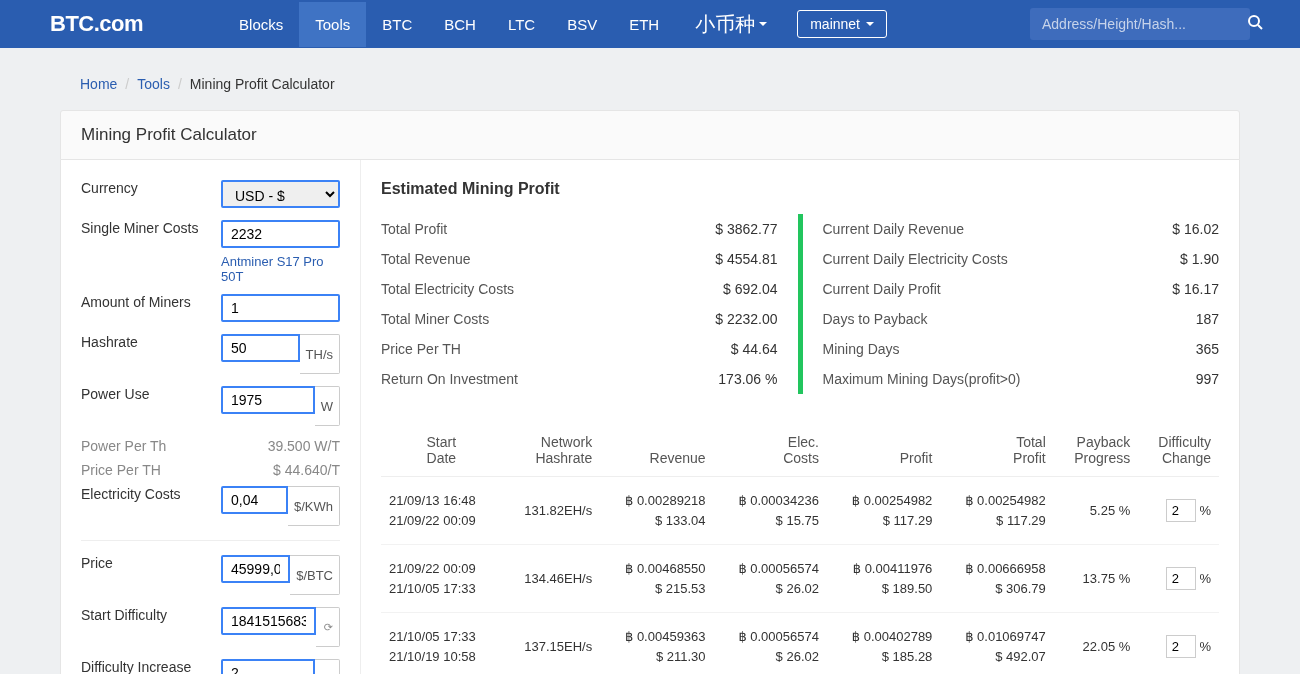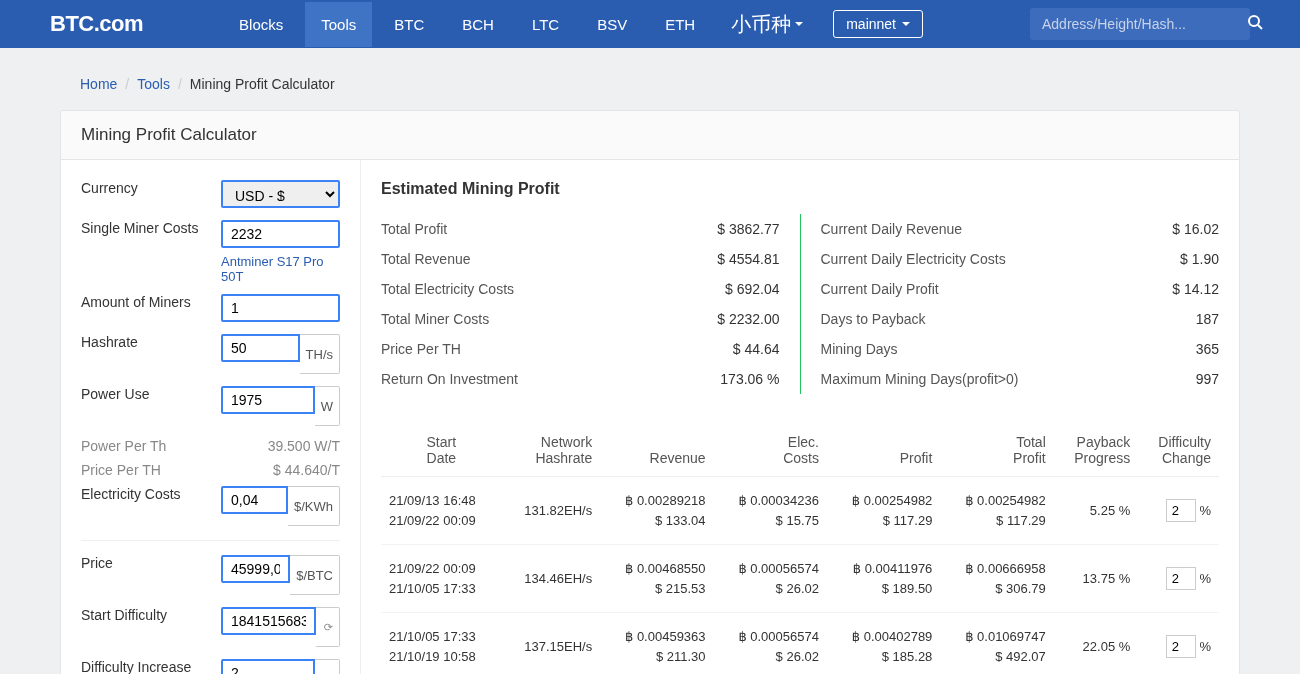--- a/index.html
+++ b/index.html
@@ -1,19 +1,19 @@
 <!DOCTYPE html>
 <html><head>
 <meta charset="utf-8">
 <style>
 * { margin: 0; padding: 0; box-sizing: border-box; }
 body { font-family: -apple-system, BlinkMacSystemFont, "Segoe UI", Helvetica, Arial, sans-serif; font-size: 14px; color: #333; background: #eef0f2; }
 .header { background: #2a5db0; height: 48px; display: flex; align-items: center; padding: 0 50px; }
 .logo { color: #fff; font-weight: 700; font-size: 22px; margin-right: 80px; letter-spacing: -0.5px; }
-.nav { display: flex; align-items: flex-start; gap: 6px; }
+.nav { display: flex; align-items: flex-start; gap: 0; }
 .nav-item { color: #fff; padding: 14px 16px; cursor: pointer; font-size: 15px; }
 .nav-item.active { background: #3f73c4; }
 .nav-small { color: #fff; margin-left: 20px; font-size: 20px; cursor: pointer; display: flex; align-items: center; gap: 4px; }
 .mainnet-btn { border: 1px solid #fff; color: #fff; padding: 5px 12px; border-radius: 3px; margin-left: 30px; cursor: pointer; display: flex; align-items: center; gap: 6px; font-size: 14px; }
 .caret { width: 0; height: 0; border-left: 4px solid transparent; border-right: 4px solid transparent; border-top: 4px solid #fff; display: inline-block; }
 .search-wrap { margin-left: auto; display: flex; align-items: center; background: #3e6cbc; border-radius: 3px; padding: 0; width: 220px; height: 32px; }
 .search-input { background: transparent; border: none; color: #fff; padding: 6px 12px; font-size: 14px; flex: 1; outline: none; }
 .search-input::placeholder { color: #c6d3ea; }
 .search-btn { background: transparent; border: none; color: #fff; padding: 0 12px; cursor: pointer; font-size: 16px; }
 .container { max-width: 1180px; margin: 0 auto; }
@@ -30,21 +30,21 @@
 .form-input, .form-select { border: 2px solid #3b82f6; padding: 5px 8px; font-size: 14px; width: 100%; height: 28px; border-radius: 2px; }
 .input-suffix { border: 1px solid #ccc; border-left: none; padding: 5px 6px; font-size: 13px; background: #fff; display: flex; align-items: center; color: #555; height: 40px; border-radius: 0 2px 2px 0; white-space: nowrap; }
 .form-input.has-suffix { border-radius: 2px 0 0 2px; }
 .miner-link { color: #2a5db0; font-size: 13px; margin-left: 140px; margin-top: -6px; margin-bottom: 10px; cursor: pointer; }
 .info-row { display: flex; justify-content: space-between; margin-bottom: 8px; font-size: 14px; color: #888; }
 .hr { border-top: 1px solid #eee; margin: 14px 0; }
 .main { flex: 1; padding: 20px; }
 .section-title { font-size: 16px; font-weight: 600; margin-bottom: 16px; }
 .stats { display: flex; gap: 0; margin-bottom: 30px; }
 .stats-col { flex: 1; }
-.stats-col:first-child { border-right: 1px solid #22c55e; padding-right: 20px; }
+.stats-col:first-child { border-right: 5px solid #22c55e; padding-right: 20px; }
 .stats-col:last-child { padding-left: 20px; }
 .stat-row { display: flex; justify-content: space-between; padding: 7px 0; font-size: 14px; color: #555; }
 .stat-val { color: #333; }
 .table { width: 100%; border-collapse: collapse; }
 .table th { text-align: right; padding: 10px 8px; font-weight: 400; color: #555; font-size: 14px; border-bottom: 1px solid #eee; vertical-align: bottom; }
 .table th:first-child { text-align: center; }
 .table td { text-align: right; padding: 14px 8px; font-size: 13px; color: #333; border-bottom: 1px solid #f2f2f2; vertical-align: middle; }
 .table td:first-child { text-align: left; }
 .dc-input { width: 30px; border: 1px solid #ccc; padding: 3px 5px; font-size: 13px; text-align: left; }
 .datecell { line-height: 1.5; }
@@ -215,21 +215,21 @@
             <div class="stat-row">
               <span>Current Daily Revenue</span>
               <span class="stat-val">$ 16.02</span>
             </div>
             <div class="stat-row">
               <span>Current Daily Electricity Costs</span>
               <span class="stat-val">$ 1.90</span>
             </div>
             <div class="stat-row">
               <span>Current Daily Profit</span>
-              <span class="stat-val">$ 14.12</span>
+              <span class="stat-val">$ 16.17</span>
             </div>
             <div class="stat-row">
               <span>Days to Payback</span>
               <span class="stat-val">187</span>
             </div>
             <div class="stat-row">
               <span>Mining Days</span>
               <span class="stat-val">365</span>
             </div>
             <div class="stat-row">

